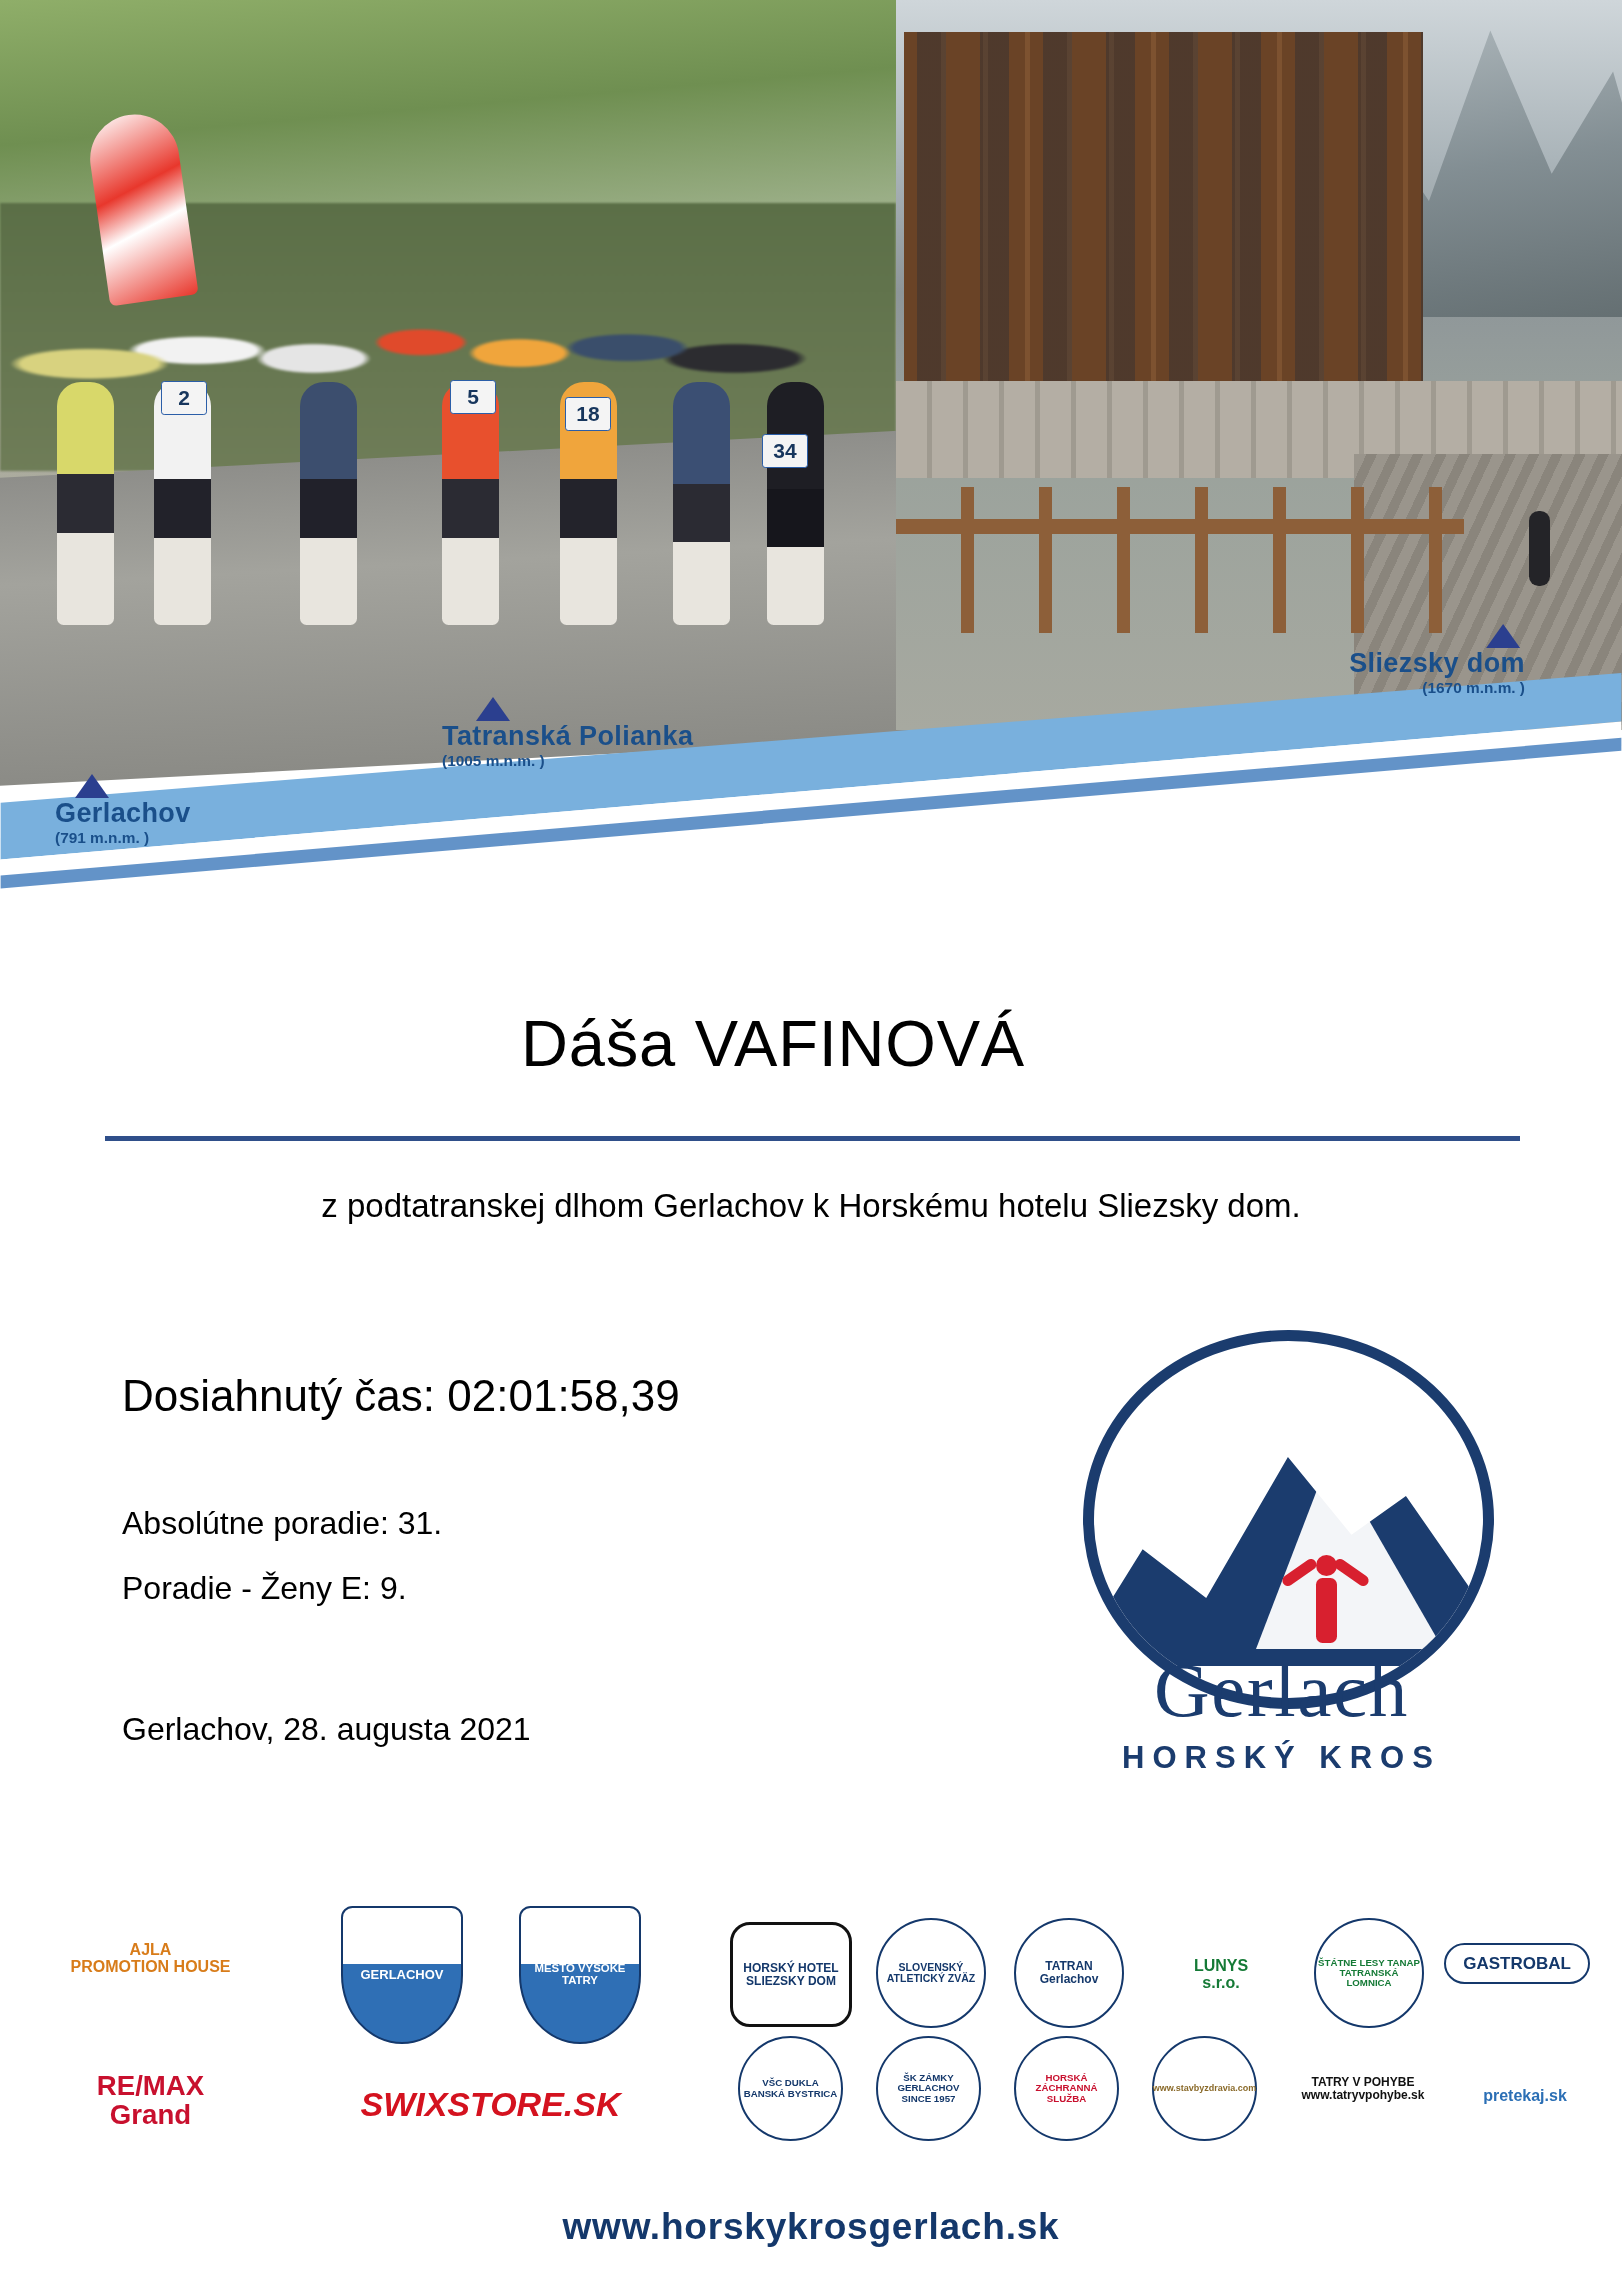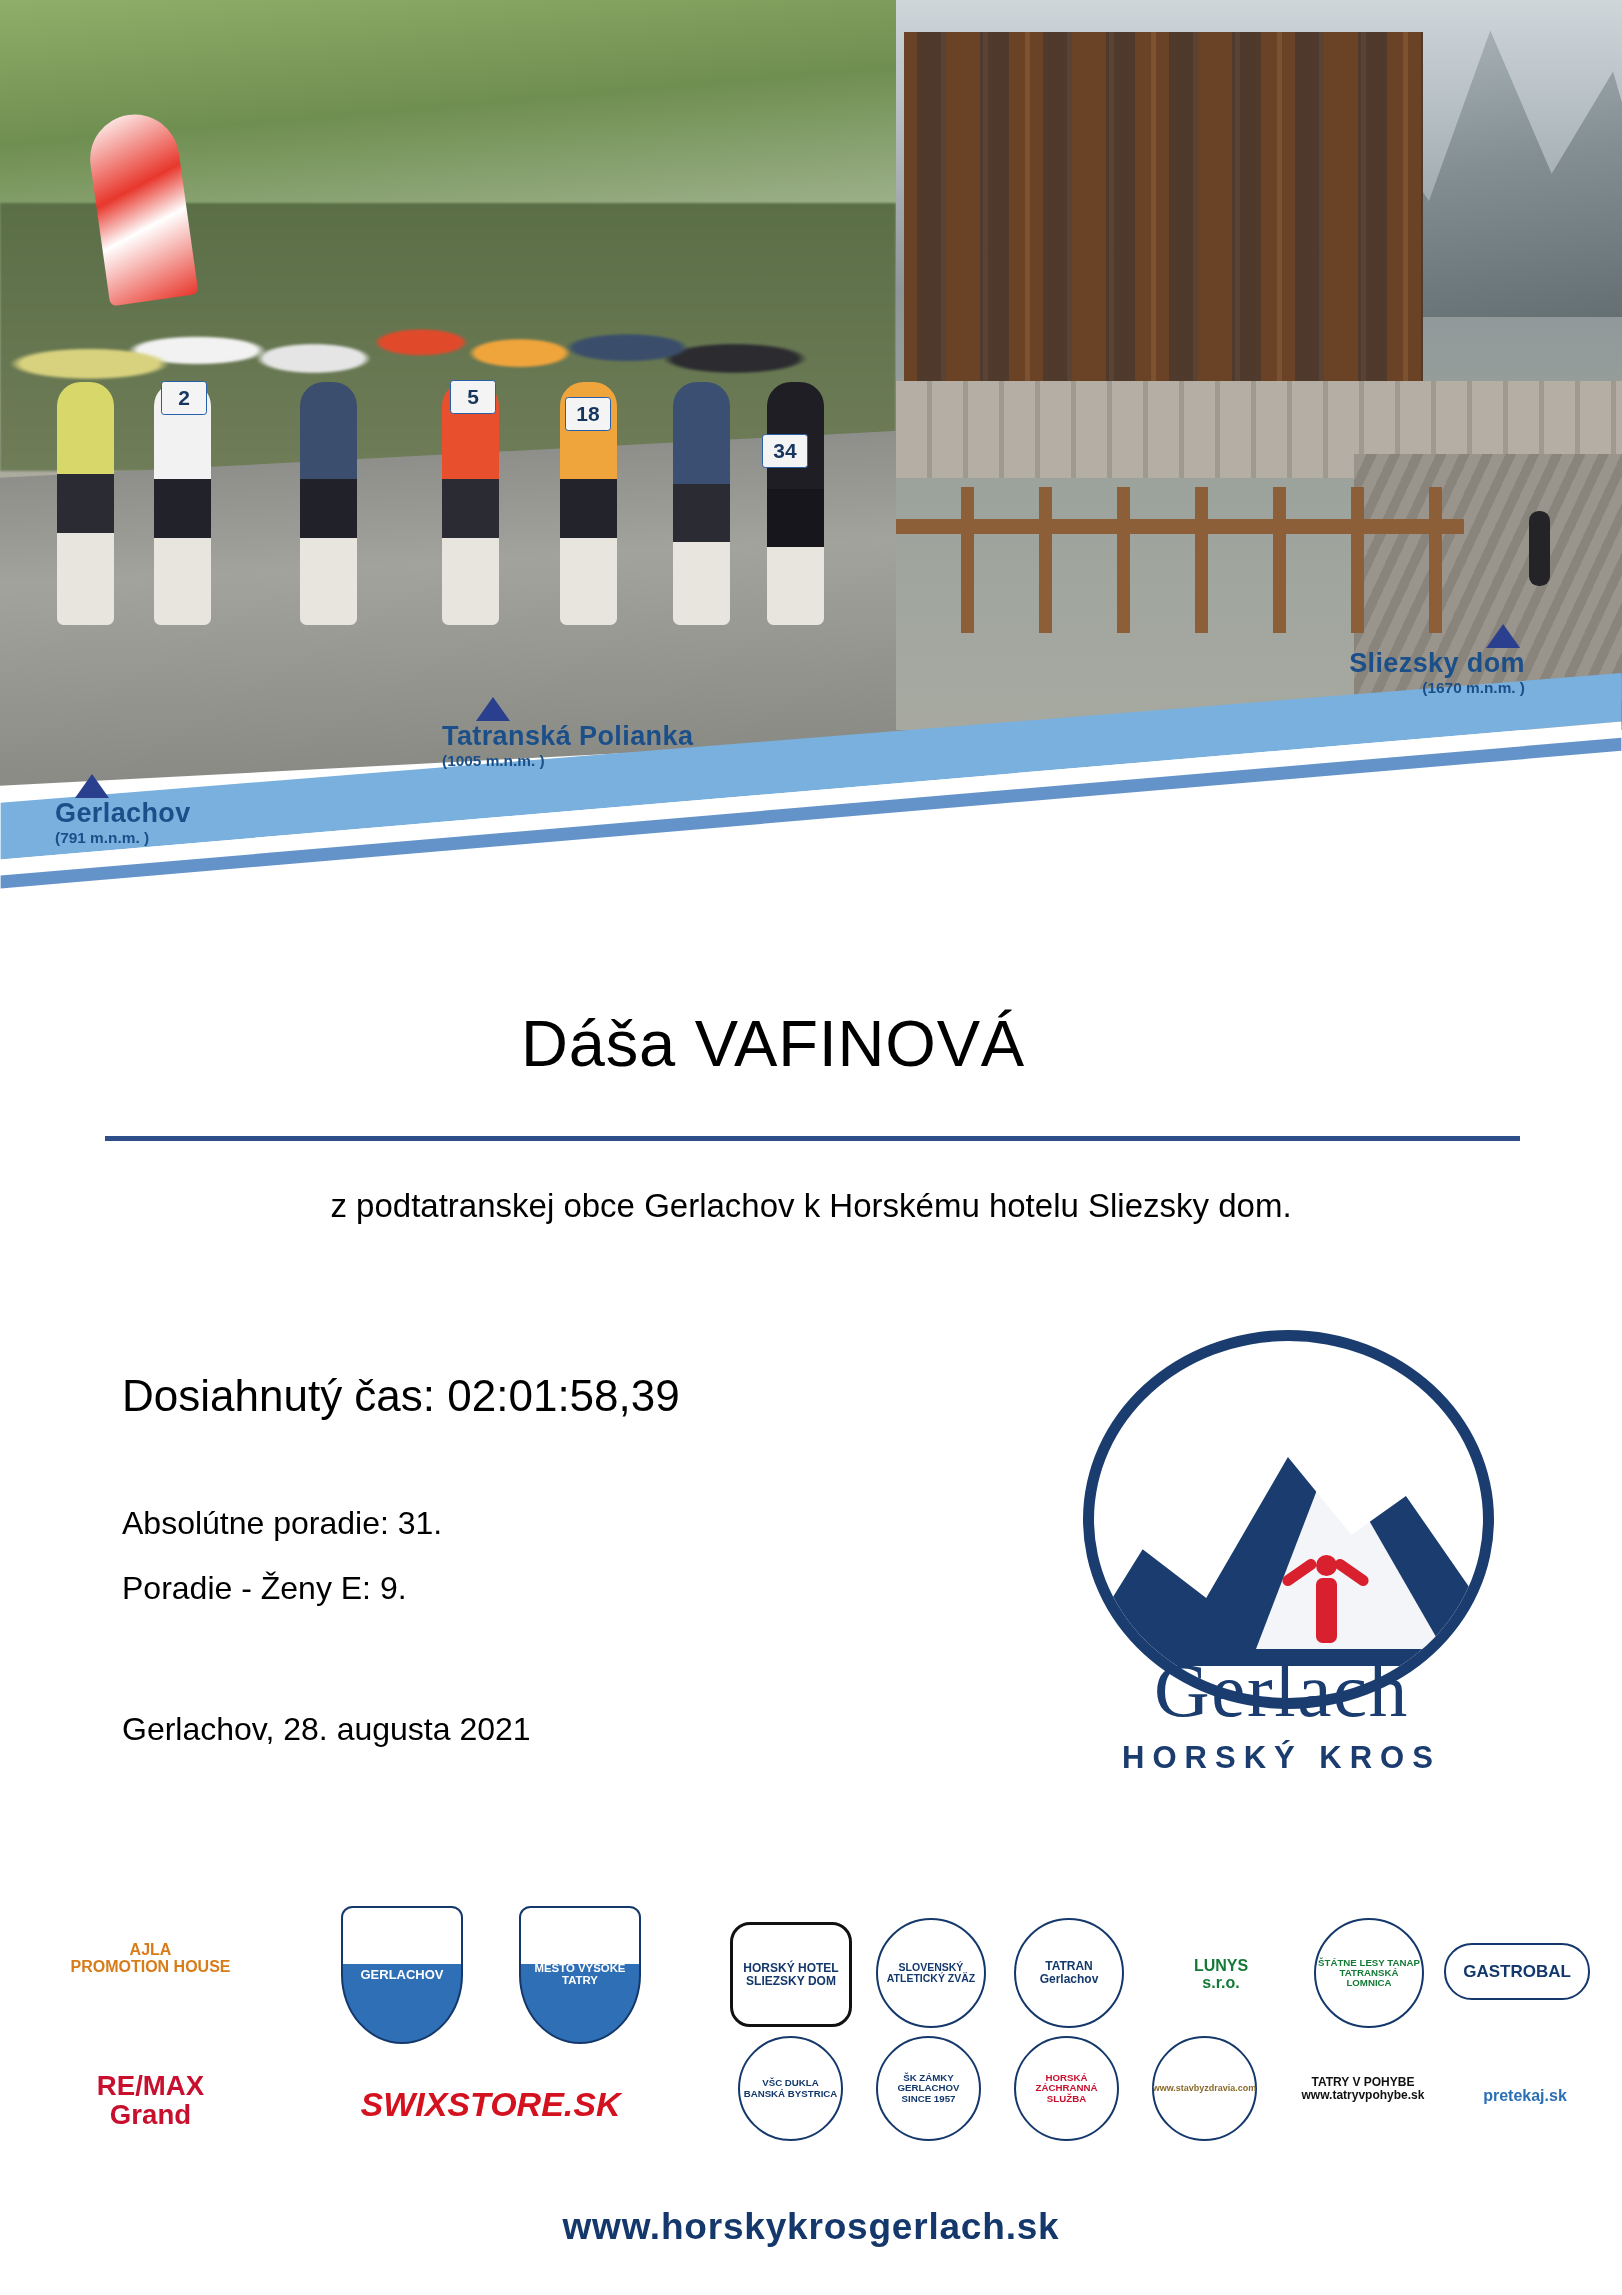--- a/index.html
+++ b/index.html
@@ -378,21 +378,21 @@
     <div class="tri" style="margin-left:19.5px;"></div>
     <div class="name">Gerlachov</div>
     <div class="alt">(791 m.n.m. )</div>
   </div>
 </div>
 
 <div class="athlete-name">Dáša VAFINOVÁ</div>
 <div class="rule"></div>
 
 <div class="desc">
-  <div>z podtatranskej obce Gerlachov k Horskému hotelu Sliezsky dom.</div>
+  <div>z podtatranskej dlhom Gerlachov k Horskému hotelu Sliezsky dom.</div>
 </div>
 
 <div class="time-line">Dosiahnutý čas: 02:01:58,39</div>
 <div class="rank-abs">Absolútne poradie: 31.</div>
 <div class="rank-cat">Poradie - Ženy E: 9.</div>
 <div class="place-date">Gerlachov, 28. augusta 2021</div>
 
 <div class="event-logo">
   <div class="logo-circle">
     <div class="logo-peak"></div>
@@ -410,21 +410,21 @@
 
 <div class="sponsors">
   <div class="sp plain" style="left:49px;  top:8px;  width:203px; height:89px; font-size:16px; color:#d87c1a;">AJLA<br>PROMOTION HOUSE</div>
   <div class="sp shield" style="left:341px; top:0px;   width:122px; height:138px; font-size:13px;">GERLACHOV</div>
   <div class="sp shield" style="left:519px; top:0px;   width:122px; height:138px; font-size:11.4px;">MESTO VYSOKÉ TATRY</div>
   <div class="sp plain" style="left:730px; top:16px;  width:122px; height:105px; font-size:12px; border:3.2px solid #111; border-radius:20px;">HORSKÝ HOTEL<br>SLIEZSKY DOM</div>
   <div class="sp round" style="left:876px;top:12px;  width:110px; height:110px; font-size:10.5px;">SLOVENSKÝ<br>ATLETICKÝ ZVÄZ</div>
   <div class="sp round" style="left:1014px;top:12px;  width:110px; height:110px; font-size:12px;">TATRAN<br>Gerlachov</div>
   <div class="sp plain" style="left:1160px;top:28px;  width:122px; height:81px; font-size:16px; color:#157a36;">LUNYS<br>s.r.o.</div>
   <div class="sp round" style="left:1314px;top:12px;  width:110px; height:110px; font-size:9.7px; color:#157a36;">ŠTÁTNE LESY TANAP<br>TATRANSKÁ LOMNICA</div>
-  <div class="sp plain" style="left:1444px;top:37px;  width:146px; height:57px;  font-size:17px; color:#14386b; border:2.4px solid #14386b; border-radius:28px;">GASTROBAL</div>
+  <div class="sp plain" style="left:1444px;top:37px;  width:146px; height:41px;  font-size:17px; color:#14386b; border:2.4px solid #14386b; border-radius:28px;">GASTROBAL</div>
 
   <div class="sp plain" style="left:49px;  top:150px; width:203px; height:89px; font-size:27.6px; color:#c8102e;">RE/MAX<br>Grand</div>
   <div class="sp plain" style="left:316px; top:166px; width:349px; height:65px;  font-size:34px; color:#d4121f; font-style:italic;">SWIXSTORE.SK</div>
   <div class="sp round" style="left:738px; top:130px; width:105px; height:105px; font-size:9.7px;">VŠC DUKLA<br>BANSKÁ BYSTRICA</div>
   <div class="sp round" style="left:876px;top:130px; width:105px; height:105px; font-size:9.7px;">ŠK ZÁMKY GERLACHOV<br>SINCE 1957</div>
   <div class="sp round" style="left:1014px;top:130px; width:105px; height:105px; font-size:9.7px; color:#c8102e;">HORSKÁ<br>ZÁCHRANNÁ SLUŽBA</div>
   <div class="sp round" style="left:1152px;top:130px; width:105px; height:105px; font-size:9px; color:#8a6a2a;">www.stavbyzdravia.com</div>
   <div class="sp plain" style="left:1290px;top:146px; width:146px; height:73px;  font-size:12px; color:#111;">TATRY V POHYBE<br>www.tatryvpohybe.sk</div>
   <div class="sp plain" style="left:1460px;top:154px; width:130px; height:73px;  font-size:16px; color:#2b6fb5;">pretekaj.sk</div>
 </div>

